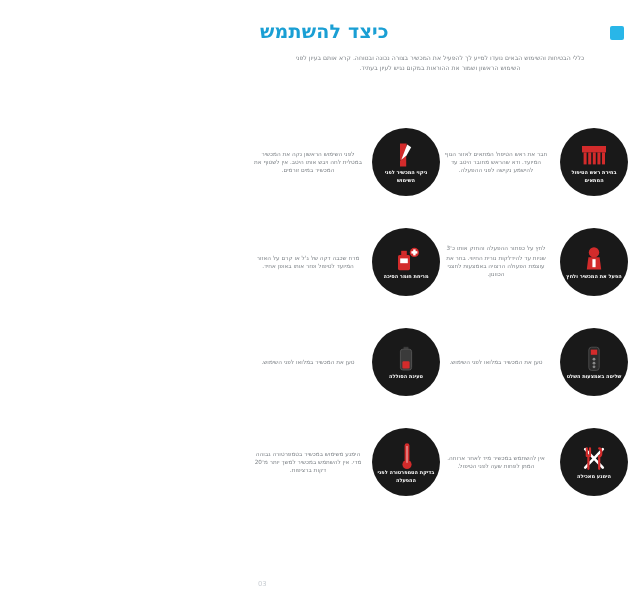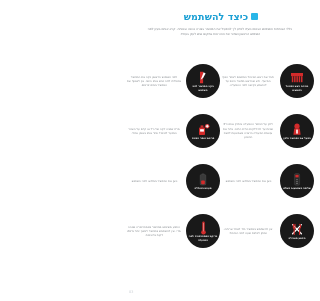--- a/index.html
+++ b/index.html
@@ -24,21 +24,21 @@
 
   
   .header {
     position: absolute;
     top: 11px;
     right: 8px;
     left: 10px;
     display: flex;
     flex-direction: row;
     align-items: center;
-    justify-content: center;
+    justify-content: space-between;
     gap: 3px;
   }
   .header-badge {
     width: 7px;
     height: 7px;
     background: #29b6e8;
     border-radius: 1px;
     flex: 0 0 auto;
     order: 1;
   }

